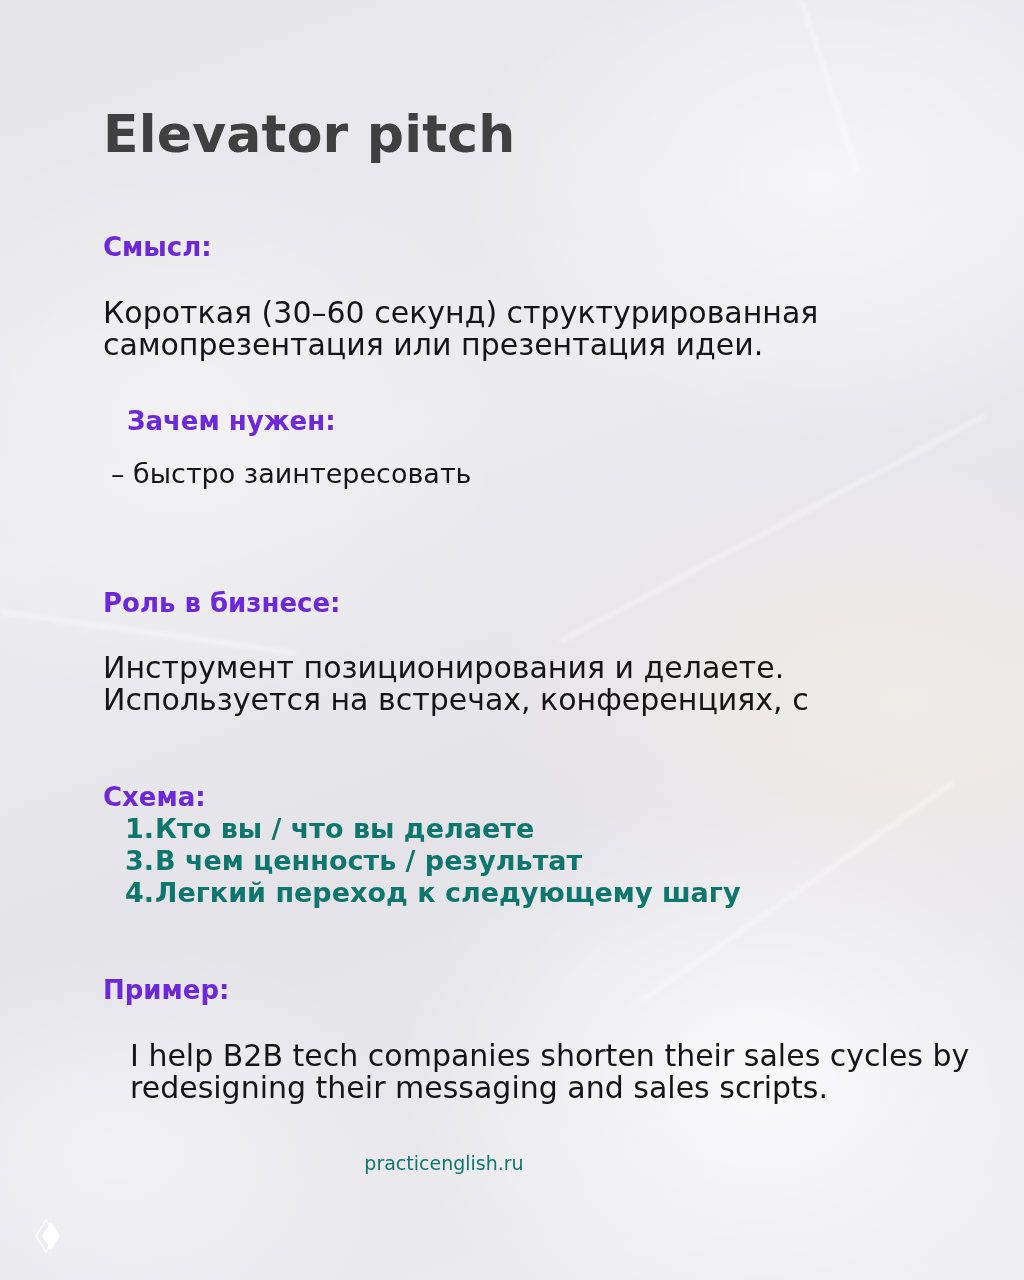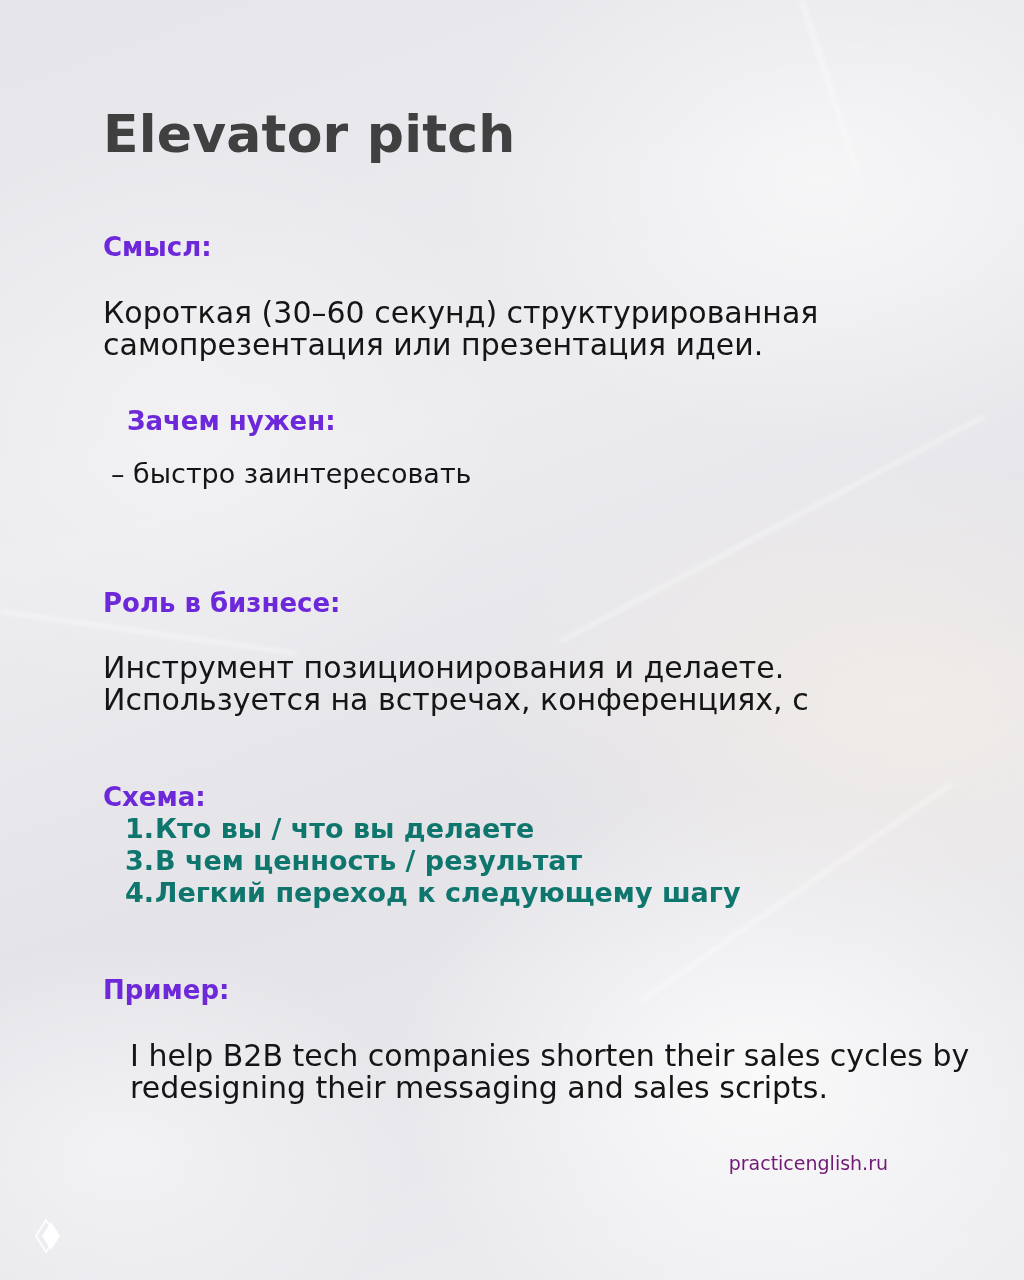--- a/index.html
+++ b/index.html
@@ -81,23 +81,23 @@
       color: #0f766e;
       white-space: nowrap;
       font-weight: bold;
     }
     .steps .num { display: inline-block; width: 30px; }
     .footer {
       position: absolute;
       top: 1152px;
       left: 0;
       width: 888px;
-      text-align: right;
+      text-align: center;
       font-size: 19px;
-      color: #701a75;
+      color: #0f766e;
     }
     .logo {
       position: absolute;
       left: 32px;
       top: 1218px;
       width: 30px;
       height: 36px;
     }
   </style>
 </head>

